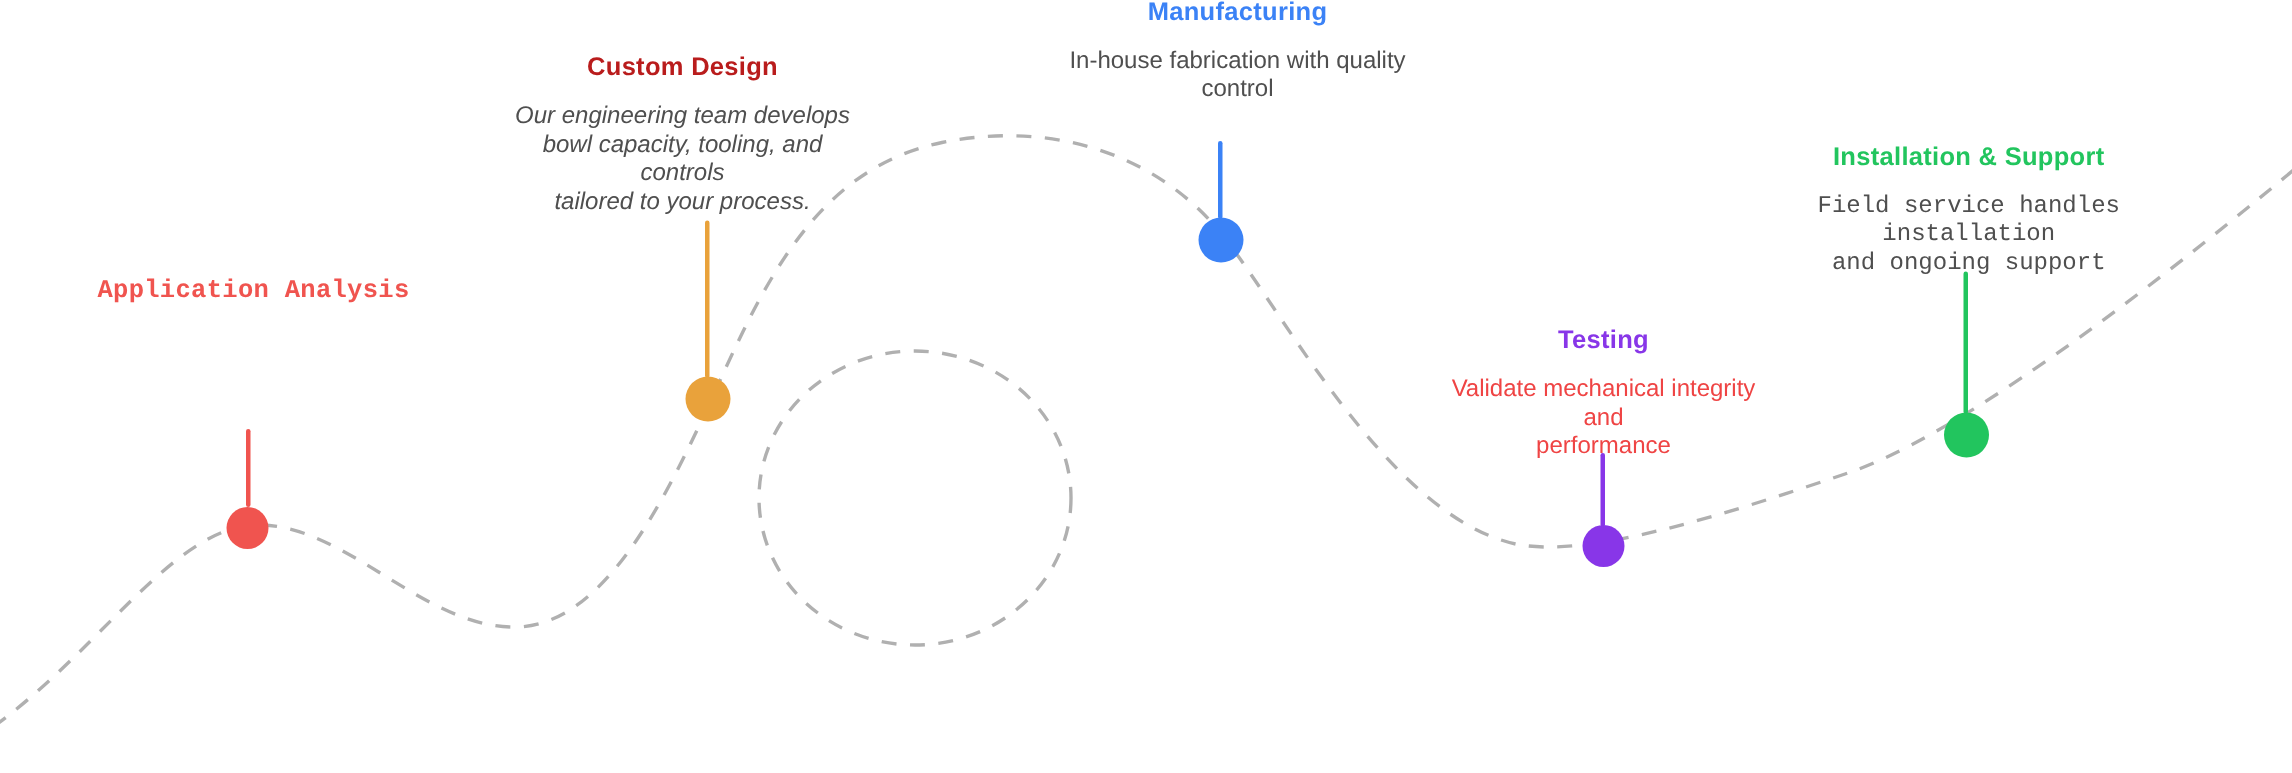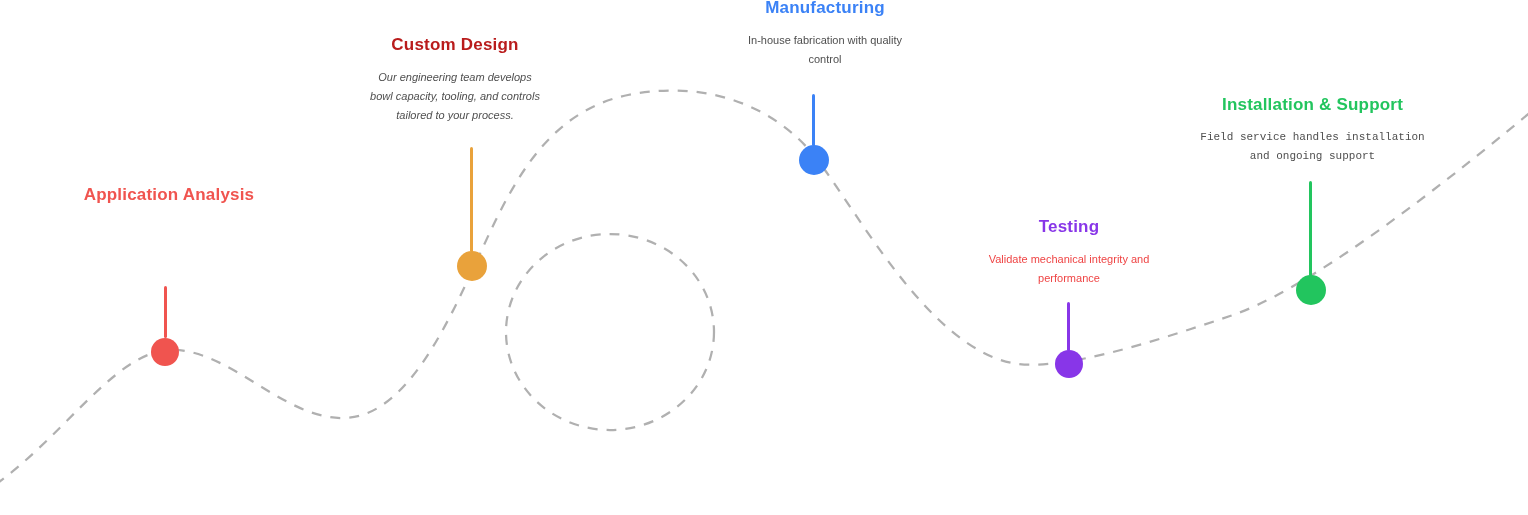--- a/index.html
+++ b/index.html
@@ -26,21 +26,21 @@
     position: absolute;
     text-align: center;
   }
   .milestone .title {
     font-size: 17px;
     font-weight: 700;
     letter-spacing: 0.2px;
   }
   .milestone .desc {
     margin-top: 13px;
-    font-size: 11px;
+    font-size: 16px;
     line-height: 19px;
     white-space: pre-line;
   }
   .stem {
     position: absolute;
     width: 3px;
     border-radius: 2px;
   }
   .dot {
     position: absolute;
@@ -60,21 +60,21 @@
              C 230 348, 283 420, 345 418
              C 405 416, 446 328, 478 258
              C 510 188, 545 112, 628 95
              C 708 79, 776 107, 816 158
              C 858 212, 928 346, 1012 363
              C 1060 372, 1150 343, 1230 316
              C 1300 293, 1420 205, 1545 100" fill="none" stroke-width="2.25" stroke-dasharray="10 9" stroke="#b0b0b0"></path>
     <ellipse cx="610" cy="332" rx="104" ry="98" fill="none" stroke-width="2.25" stroke-dasharray="10 9" stroke="#b0b0b0"></ellipse>
   </svg>
 
-  <div class="milestone" style="left:64px; top:185px; width:210px;">
+  <div class="milestone" style="left:64px; top:185px; width:210px;font-family:Liberation Mono, monospace;">
     <div class="title" style="color: rgb(240, 84, 79);">Application Analysis</div>
   </div>
   <div class="stem" style="left: 164px; top: 286px; height: 52px; background-color: rgb(240, 84, 79);"></div>
   <div class="dot d-sm" style="left: 151px; top: 338px; background-color: rgb(240, 84, 79);"></div>
 
   <div class="milestone" style="left:335px; top:35px; width:240px;">
     <div class="title" style="color: #b91c1c;">Custom Design</div>
     <div class="desc" style="color: rgb(79, 79, 79); font-style: italic;">Our engineering team develops
 bowl capacity, tooling, and controls
 tailored to your process.</div>

